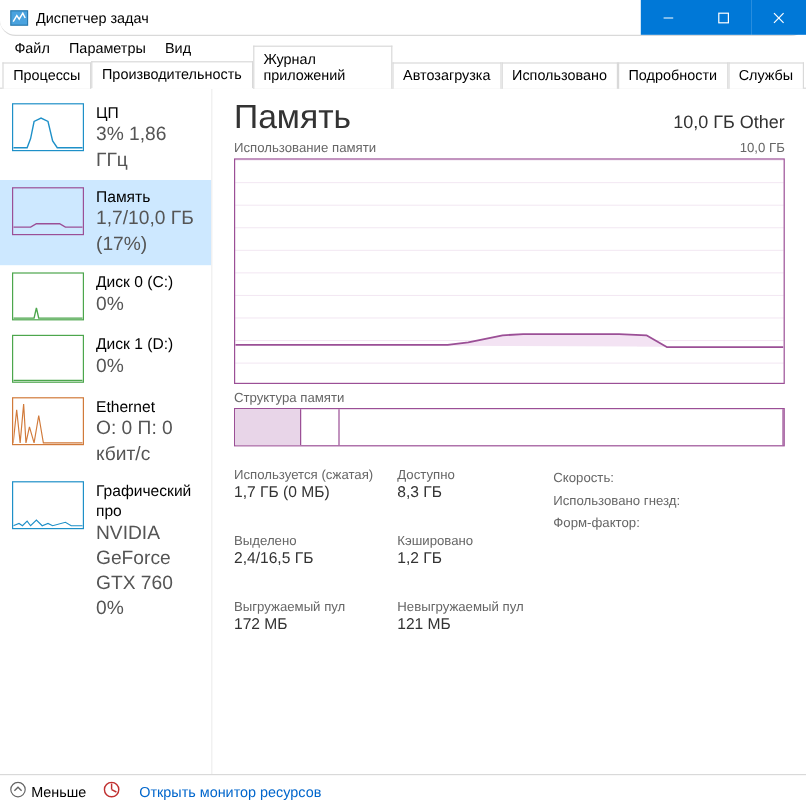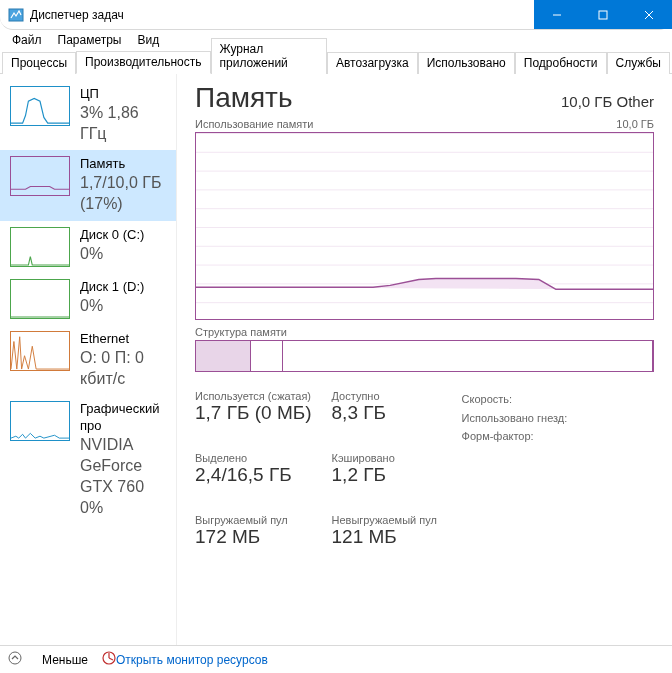--- a/index.html
+++ b/index.html
@@ -41,26 +41,26 @@
 .chart-bot { font-size: 11px; color: #666; display: flex; justify-content: space-between; margin-top: 2px; }
 .comp-lbl { font-size: 11px; color: #666; margin-top: 6px; }
 .comp-bar { border: 1px solid #9b4f96; height: 32px; margin-top: 2px; display: flex; }
 .comp-bar .seg { border-right: 1px solid #9b4f96; }
 .comp-bar .seg.used { background: #e8d5e8; width: 12%; }
 .comp-bar .seg.mod { width: 7%; }
 
 .stats { display: flex; gap: 20px; margin-top: 18px; font-size: 12px; }
 .stats .col { display: flex; flex-direction: column; gap: 28px; min-width: 110px; }
 .stats .kv .k { color: #666; font-size: 11px; }
-.stats .kv .v { color: #333; font-size: 19px; margin-top: 0px; }
+.stats .kv .v { color: #333; font-size: 13px; margin-top: 0px; }
 .stats .info { font-size: 11px; color: #666; line-height: 1.7; }
 
 .statusbar { height: 28px; border-top: 1px solid #d9d9d9; display: flex; align-items: center; padding: 0 8px; font-size: 12px; gap: 14px; }
-.statusbar .link { color: #0066cc; display: flex; align-items: center; gap: 0; }
-.statusbar .fewer { display: flex; align-items: center; gap: 20px; color: #000; }
+.statusbar .link { color: #0066cc; display: flex; align-items: center; gap: 16px; }
+.statusbar .fewer { display: flex; align-items: center; gap: 4px; color: #000; }
 
 .thumb svg { position: absolute; inset: 0; width: 100%; height: 100%; }
 </style>
 </head>
 <body>
 
 <div class="titlebar">
   <span class="icon">
     <svg viewBox="0 0 16 16">
         <rect x="1" y="2" width="14" height="12" fill="#4aa3df" stroke="#2a7ab0"></rect>

